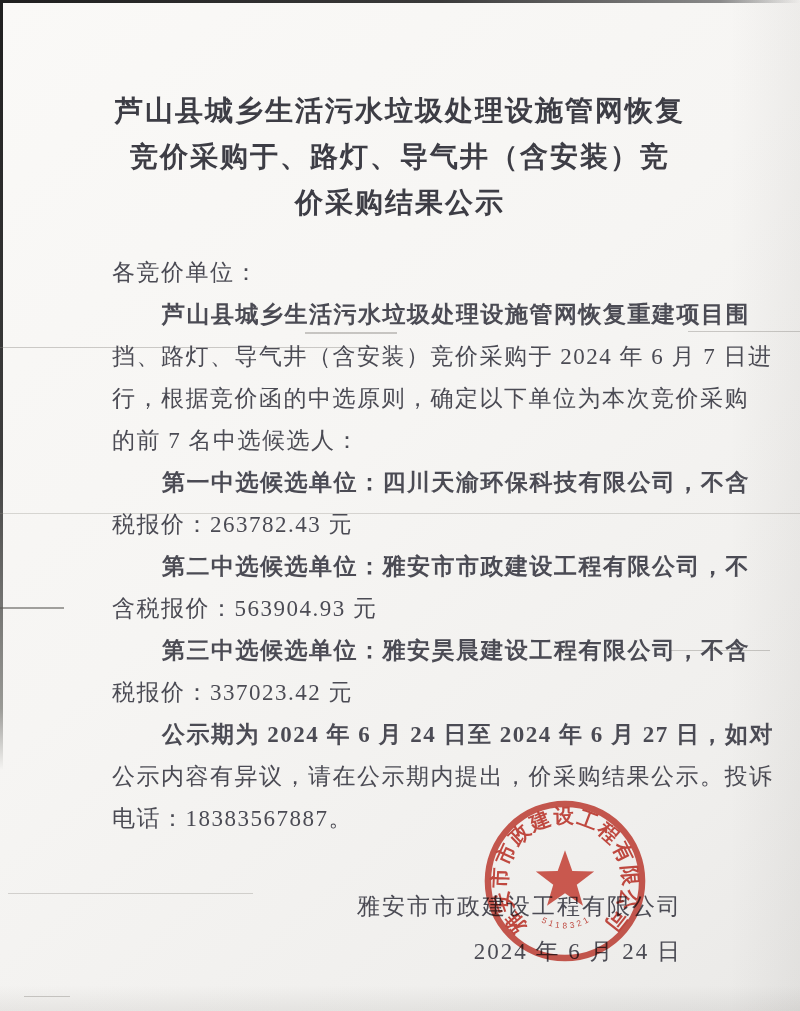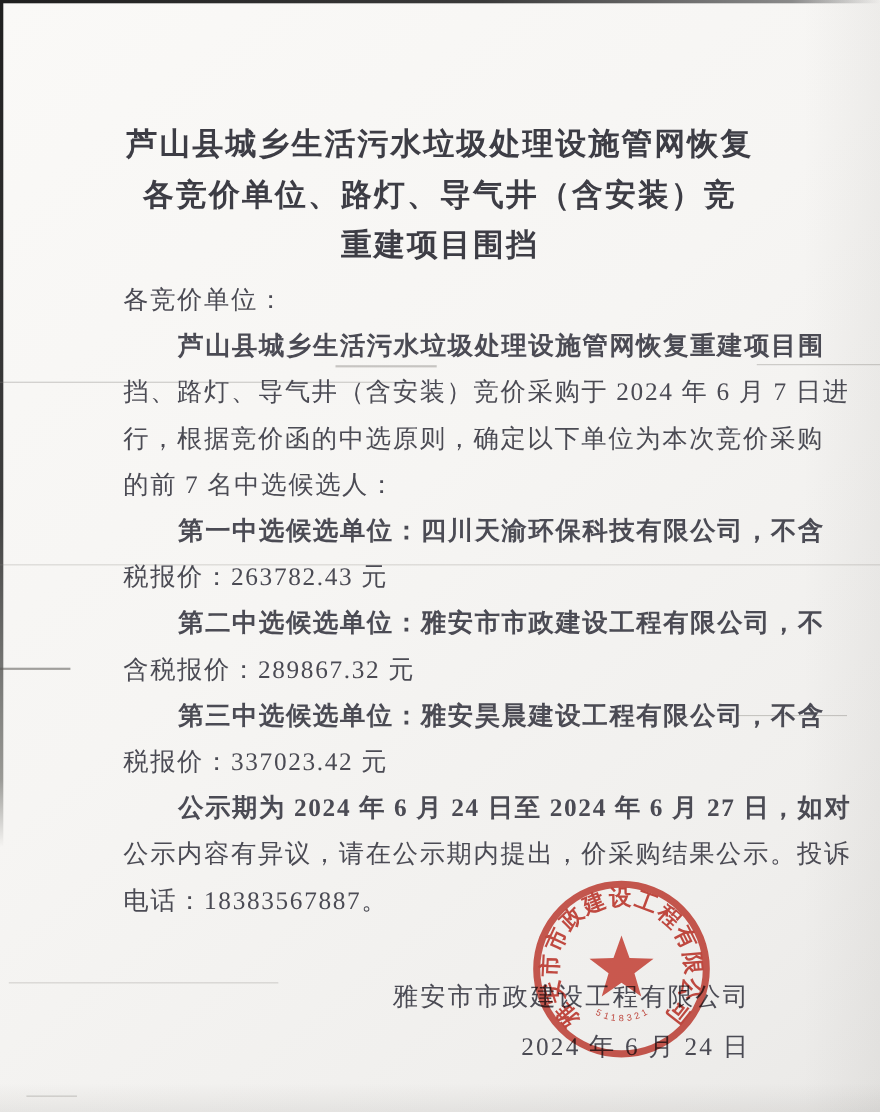--- a/index.html
+++ b/index.html
@@ -15,21 +15,21 @@
     background:linear-gradient(to bottom,#1f1f1f,#3f3f3f 60%,#9a9a96 92%,transparent); }
   .shade-right { position:absolute; top:0; right:0; width:70px; height:100%;
     background:linear-gradient(to right,transparent,rgba(60,55,50,0.05)); }
   .shade-bottom { position:absolute; bottom:0; left:0; width:100%; height:26px;
     background:linear-gradient(to bottom,transparent,rgba(60,55,50,0.07)); }
 
   
   .title {
     position:absolute; top:88px; left:60px; width:680px; text-align:center;
     font-family:"Liberation Sans","DejaVu Sans",sans-serif;
-    font-weight:700; font-size:28px; line-height:46px; letter-spacing:2px; color:#3d3d45;margin-top:20px;
+    font-weight:700; font-size:28px; line-height:46px; letter-spacing:2px; color:#3d3d45;
   }
   
   .body-text {
     position:absolute; top:252px; left:112px; width:600px;
     font-size:23px; line-height:42px; letter-spacing:1.5px; color:#4b4b54;
   }
   .line { white-space:nowrap; }
   .indent { text-indent:50px;font-weight:bold; }
 
   
@@ -67,34 +67,34 @@
   <div class="streak s2"></div>
   <div class="streak s3"></div>
   <div class="streak s4"></div>
   <div class="streak s5"></div>
   <div class="streak s6"></div>
   <div class="streak s7"></div>
   <div class="streak s8"></div>
 
   <div class="title">
     <div class="line">芦山县城乡生活污水垃圾处理设施管网恢复</div>
-    <div class="line">各竞价单位、路灯、导气井（含安装）竞</div>
-    <div class="line">重建项目围挡</div>
+    <div class="line">竞价采购于、路灯、导气井（含安装）竞</div>
+    <div class="line">价采购结果公示</div>
   </div>
 
   <div class="body-text">
     <div class="line">各竞价单位：</div>
     <div class="line indent">芦山县城乡生活污水垃圾处理设施管网恢复重建项目围</div>
     <div class="line">挡、路灯、导气井（含安装）竞价采购于 2024 年 6 月 7 日进</div>
     <div class="line">行，根据竞价函的中选原则，确定以下单位为本次竞价采购</div>
     <div class="line">的前 7 名中选候选人：</div>
     <div class="line indent">第一中选候选单位：四川天渝环保科技有限公司，不含</div>
     <div class="line">税报价：263782.43 元</div>
     <div class="line indent">第二中选候选单位：雅安市市政建设工程有限公司，不</div>
-    <div class="line">含税报价：289867.32 元</div>
+    <div class="line">含税报价：563904.93 元</div>
     <div class="line indent">第三中选候选单位：雅安昊晨建设工程有限公司，不含</div>
     <div class="line">税报价：337023.42 元</div>
     <div class="line indent">公示期为 2024 年 6 月 24 日至 2024 年 6 月 27 日，如对</div>
     <div class="line">公示内容有异议，请在公示期内提出，价采购结果公示。投诉</div>
     <div class="line">电话：18383567887。</div>
   </div>
 
   <div class="sign-block">
     <div class="line">雅安市市政建设工程有限公司</div>
     <div class="line">2024 年 6 月 24 日</div>

